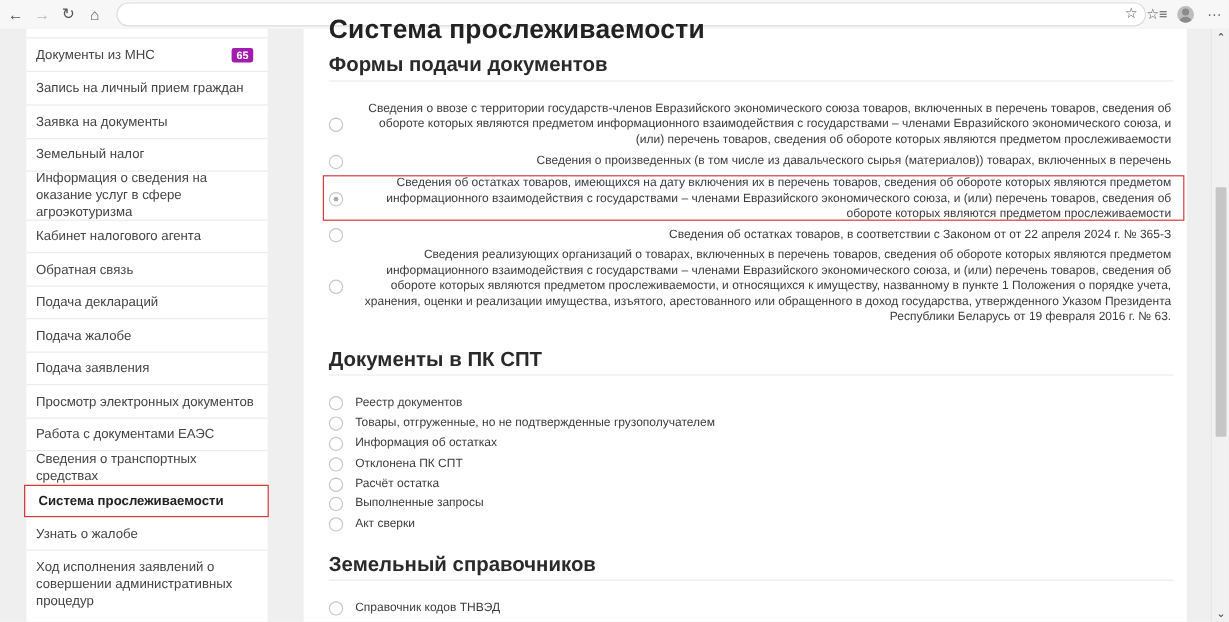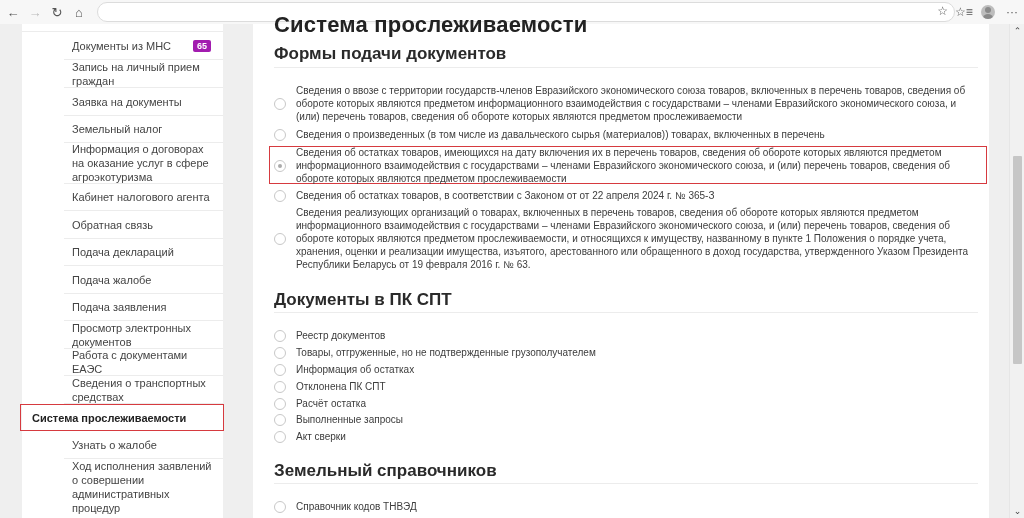--- a/index.html
+++ b/index.html
@@ -16,35 +16,35 @@
   .tb-icon { width: 24px; height: 24px; display: flex; align-items: center; justify-content: center; font-size: 12px; color: #555; }
   .avatar { width: 14px; height: 14px; border-radius: 50%; background: #bdbdbd; position: relative; overflow: hidden; }
   .avatar::before { content: ""; position: absolute; left: 4px; top: 2px; width: 6px; height: 6px; border-radius: 50%; background: #8a8a8a; }
   .avatar::after { content: ""; position: absolute; left: 2px; top: 9px; width: 10px; height: 8px; border-radius: 50%; background: #8a8a8a; }
 
   
   .page { position: absolute; left: 0; top: 24px; width: 1024px; height: 494px; background: #efefef; }
 
   
   .sidebar { position: absolute; left: 22px; top: 0; width: 201px; height: 494px; background: #fff; }
-  .side-item { position: relative; border-bottom: 1px solid #ececec; padding: 0 8px; font-size: 11px; color: #444; line-height: 14px; display: flex; align-items: center; margin-left: 42px; }
+  .side-item { position: relative; border-bottom: 1px solid #ececec; padding: 0 8px; font-size: 11px; color: #444; line-height: 14px; display: flex; align-items: center; }
   .side-item .badge { position: absolute; right: 12px; top: 50%; transform: translateY(-50%); background: #a21caf; color: #fff; font-size: 9px; font-weight: bold; padding: 1px 4px; border-radius: 2px; line-height: 10px; }
   .side-item.active { border: 1.5px solid #d63a3f; font-weight: bold; color: #222; margin-left: -2px; margin-right: -1px; padding-left: 11px; }
   .side-top { height: 8px; border-bottom: 1px solid #ececec; }
 
   
   .content { position: absolute; left: 253px; top: 0; width: 736px; height: 494px; background: #fff; }
   .page-title { position: absolute; left: 21px; top: -12px; font-size: 22px; font-weight: bold; color: #222; letter-spacing: 0.2px; }
   .section-title { position: absolute; left: 21px; font-size: 17px; font-weight: bold; color: #2a2a2a; }
   .section-rule { position: absolute; left: 21px; width: 704px; height: 1px; background: #ececec; }
 
   .opt { position: absolute; left: 21px; display: flex; align-items: center; font-size: 10px; color: #3c3c3c; line-height: 13px; }
   .opt .radio { flex: 0 0 12px; width: 12px; height: 12px; border-radius: 50%; border: 1px solid #c8c8c8; background: #fff; margin-right: 10px; position: relative; }
   .opt .radio.checked::after { content: ""; position: absolute; left: 3px; top: 3px; width: 4px; height: 4px; border-radius: 50%; background: #aaa; }
-  .opt .text { width: 680px; }
+  .opt .text { width: 680px; text-align: right; }
   .opt.short .text { width: auto; }
 
   .highlight { position: absolute; left: 16px; top: 122px; width: 718px; height: 38px; border: 1.5px solid #d63a3f; pointer-events: none; }
 
   
   .scrollbar { position: absolute; right: 0; top: 0; width: 15px; height: 494px; background: #f1f1f1; border-left: 1px solid #e6e6e6; }
   .sb-up, .sb-down { position: absolute; left: 0; width: 15px; height: 14px; display: flex; align-items: center; justify-content: center; font-size: 9px; color: #444; }
   .sb-up { top: 0; }
   .sb-down { bottom: 0; }
   .sb-thumb { position: absolute; left: 3px; top: 132px; width: 9px; height: 208px; background: #c6c6c6; border-radius: 1px; }
@@ -80,21 +80,21 @@
     <div class="side-item" style="height:28px">
       <span>Запись на личный прием граждан</span>
     </div>
     <div class="side-item" style="height:28px">
       <span>Заявка на документы</span>
     </div>
     <div class="side-item" style="height:27px">
       <span>Земельный налог</span>
     </div>
     <div class="side-item" style="height:41px">
-      <span>Информация о договорах на оказание услуг в сфере агроэкотуризма</span>
+      <span>Информация о сведения на оказание услуг в сфере агроэкотуризма</span>
     </div>
     <div class="side-item" style="height:27px">
       <span>Кабинет налогового агента</span>
     </div>
     <div class="side-item" style="height:28px">
       <span>Обратная связь</span>
     </div>
     <div class="side-item" style="height:27px">
       <span>Подача деклараций</span>
     </div>

